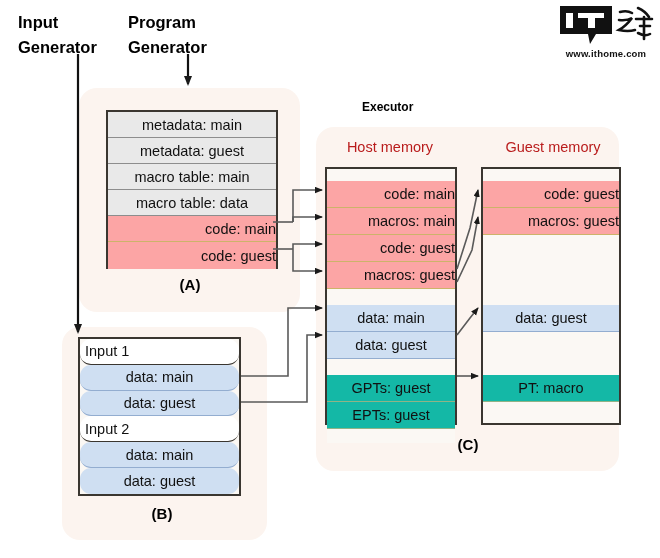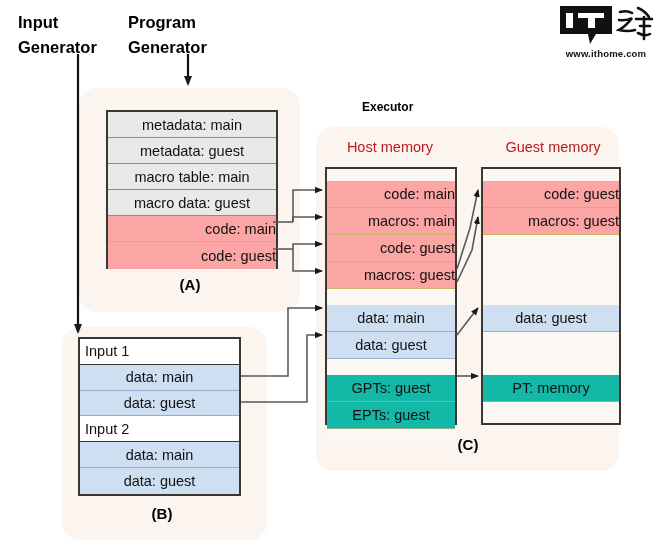--- a/index.html
+++ b/index.html
@@ -62,21 +62,21 @@
   .green{background:#14b8a6;border-bottom:1px solid #8fb386;}
   .plain{background:#fbf8f4;border-bottom:none;}
   .white{background:#ffffff;border-bottom:1px solid #3a3630;}
 
   
   #box-a{left:106px;top:110px;width:172px;height:159px;}
   #box-a .row{height:26.1px;}
 
   
   #box-b{left:78px;top:337px;width:163px;height:159px;}
-  #box-b .row{height:25.8px;}
+  #box-b .row{height:25.8px;border-radius:11px;}
 
   
   #box-host{left:325px;top:167px;width:132px;height:258px;}
   #box-guest{left:481px;top:167px;width:140px;height:258px;}
 
   
   #logo{position:absolute;left:556px;top:4px;width:100px;height:62px;z-index:5;}
   #logo-mark{position:absolute;left:0;top:0;width:100px;height:44px;}
   #logo-url{position:absolute;left:0;top:44px;width:100px;text-align:center;
             font-size:9.5px;font-weight:bold;color:#111;letter-spacing:.2px;}
@@ -105,21 +105,21 @@
       <div class="row gray">
         <span>metadata: main</span>
       </div>
       <div class="row gray">
         <span>metadata: guest</span>
       </div>
       <div class="row gray">
         <span>macro table: main</span>
       </div>
       <div class="row gray">
-        <span>macro data: guest</span>
+        <span>macro table: data</span>
       </div>
       <div class="row yellow">
         <span>code: main</span>
       </div>
       <div class="row yellow" style="border-bottom: none;">
         <span>code: guest</span>
       </div>
     </div>
   <div class="stack" id="box-b">
       <div class="row white left">
@@ -192,21 +192,21 @@
       <div class="row plain" style="height: 70px;">
         <span></span>
       </div>
       <div class="row blue" style="height: 27px;">
         <span>data: guest</span>
       </div>
       <div class="row plain" style="height: 43px;">
         <span></span>
       </div>
       <div class="row green" style="height: 27px;">
-        <span>PT: memory</span>
+        <span>PT: macro</span>
       </div>
       <div class="row plain" style="height: 21px; border-bottom: none;">
         <span></span>
       </div>
     </div>
 
   <svg id="wires" viewBox="0 0 660 558" xmlns="http://www.w3.org/2000/svg">
     <defs>
       <marker id="ah" markerWidth="8" markerHeight="8" refX="7" refY="3.2" orient="auto" markerUnits="userSpaceOnUse">
         <path d="M0,0 L8,3.2 L0,6.4 z" fill="#1a1a1a"></path>

